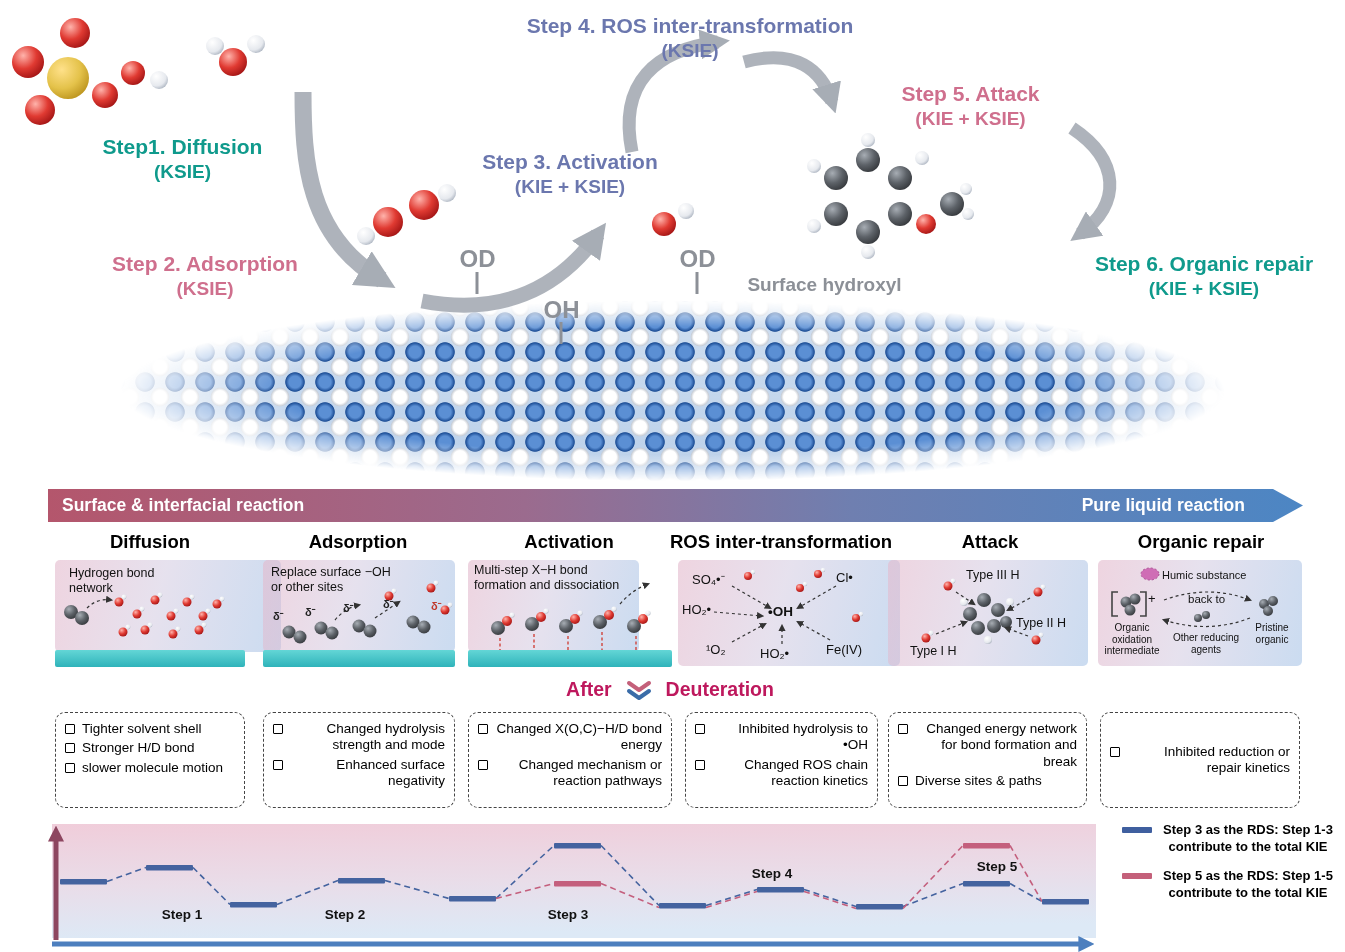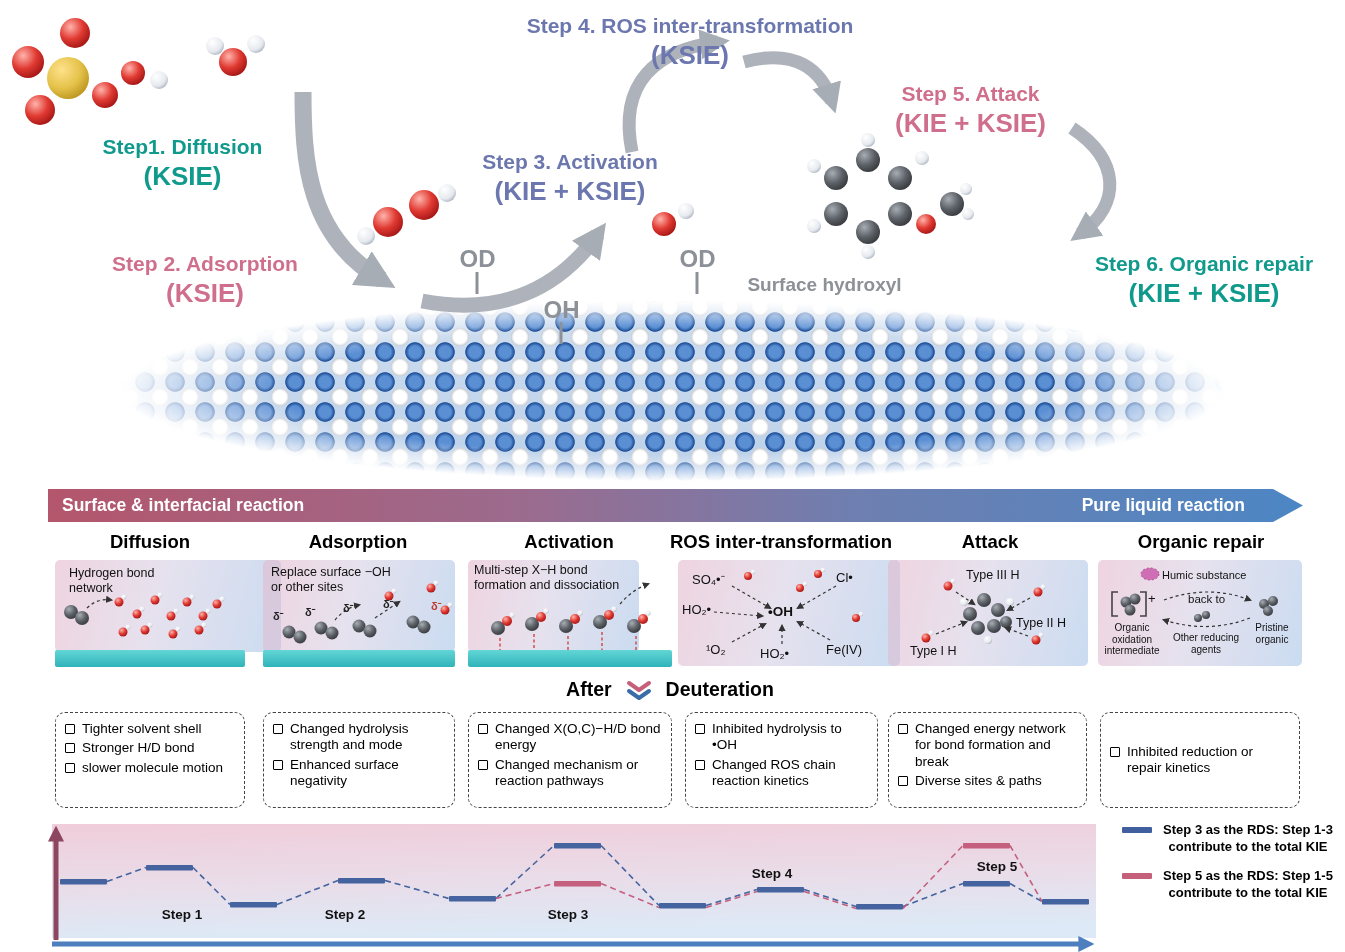--- a/index.html
+++ b/index.html
@@ -2,21 +2,21 @@
 <html><head>
 <meta charset="utf-8">
 <style>
   html,body{margin:0;padding:0;background:#fff;}
   #stage{position:relative;width:1345px;height:952px;background:#fff;overflow:hidden;
          font-family:"Liberation Sans",sans-serif;color:#000;}
 
   
   .step{position:absolute;text-align:center;font-weight:bold;line-height:1.3;}
   .step .t{display:block;font-size:21px;}
-  .step .g{display:block;font-size:26px;}
+  .step .g{display:block;font-size:19px;}
   .teal{color:#0f9a8c;}
   .rose{color:#cf6f8d;}
   .slate{color:#6b77ae;}
 
   .glabel{position:absolute;color:#8c9097;font-weight:bold;font-size:24px;text-align:center;}
 
   
   #surface{position:absolute;left:25px;top:292px;width:1295px;height:190px;
     background-image:
       radial-gradient(circle, #ffffff 0 30%, #c9ced6 42%, rgba(0,0,0,0) 46%),
@@ -43,26 +43,26 @@
   .cap{position:absolute;font-size:12.5px;line-height:1.22;color:#111;}
   .sp{position:absolute;font-size:13px;color:#111;white-space:nowrap;}
   .sp.b{font-weight:bold;font-size:13.5px;}
   .mini{position:absolute;font-size:10px;line-height:1.15;text-align:center;color:#111;}
   .delta{position:absolute;font-size:11px;font-weight:bold;color:#222;}
   .delta.red{color:#c0392b;}
   .tealbar{position:absolute;top:650px;height:17px;
     background:linear-gradient(180deg,#63d6d6,#2fb3ba);border-radius:2px;}
 
   #deut{position:absolute;left:430px;top:678px;width:480px;display:flex;align-items:center;
-    justify-content:center;gap:13px;font-weight:bold;font-size:19.5px;color:#000000;}
+    justify-content:center;gap:13px;font-weight:bold;font-size:19.5px;color:#be185d;}
 
   .ebox{position:absolute;top:712px;height:96px;border:1.6px dashed #444;border-radius:10px;
     padding:8px 9px;box-sizing:border-box;display:flex;flex-direction:column;gap:3px;background:#fff;}
   .ebox.center{justify-content:center;}
-  .eitem{display:flex;gap:7px;font-size:13.5px;line-height:1.22;}
+  .eitem{display:flex;gap:7px;font-size:13.5px;line-height:1.22;text-align:right;}
   .cb{flex:0 0 auto;width:8px;height:8px;border:1.6px solid #000;margin-top:3px;border-radius:1px;}
 
   #legend{position:absolute;left:1122px;top:822px;width:216px;display:flex;flex-direction:column;gap:13px;}
   .lentry{display:flex;gap:6px;align-items:flex-start;}
   .ldash{flex:0 0 auto;width:30px;height:6px;margin-top:5px;border-radius:1px;}
   .ldash.blue{background:#3f5f9f;}
   .ldash.pink{background:#c4607a;}
   .ltxt{flex:1;font-size:13px;font-weight:bold;line-height:1.28;text-align:center;}
 
   svg{overflow:visible;}

